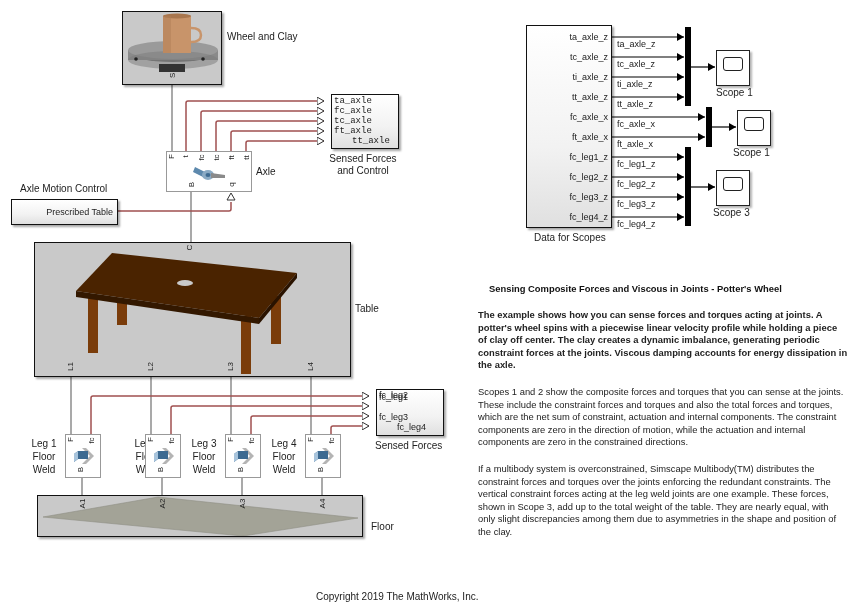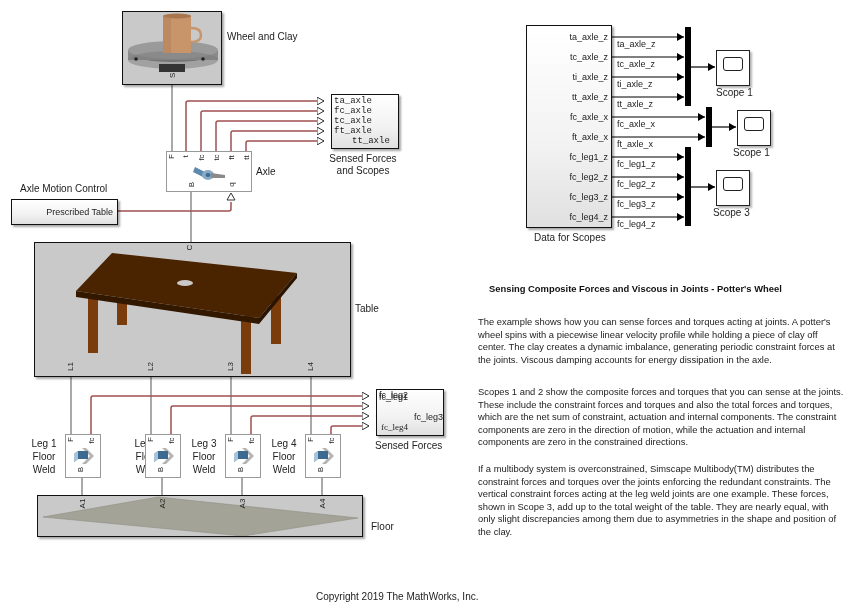--- a/index.html
+++ b/index.html
@@ -115,21 +115,21 @@
 <div class="lbl" style="left:256px; top:166px;">Axle</div>
 
 <div class="block sub-block" style="left:331px; top:94px; width:66px; height:53px;font-family:Liberation Mono, monospace;">
   <div class="inport-lbl" style="left:2px; top:1px;">ta_axle</div>
   <div class="inport-lbl" style="left:2px; top:11px;">fc_axle</div>
   <div class="inport-lbl" style="left:2px; top:21px;">tc_axle</div>
   <div class="inport-lbl" style="left:2px; top:31px;">ft_axle</div>
   <div class="inport-lbl" style="left:2px; top:41px;padding-left:18px;">tt_axle</div>
 </div>
 <div class="lbl lbl-c" style="left:322px; top:153px; width:82px;">Sensed Forces</div>
-<div class="lbl lbl-c" style="left:322px; top:165px; width:82px;">and Scopes</div>
+<div class="lbl lbl-c" style="left:322px; top:165px; width:82px;">and Control</div>
 
 <div class="lbl" style="left:20px; top:183px;">Axle Motion Control</div>
 <div class="block sub-block" style="left:11px; top:199px; width:105px; height:24px;">
   <div class="inport-lbl" style="right:4px; top:7px; font-size:9px;">Prescribed Table</div>
 </div>
 
 <div class="block grey-block" style="left:34px; top:242px; width:315px; height:133px;">
   <span class="port" style="left:152px; top:0px;">C</span>
   <svg class="abs" style="left:0; top:0;" width="315" height="133">
     <rect x="53" y="55" width="10" height="55" fill="#7a3c0a"></rect>
@@ -208,22 +208,22 @@
     <path d="M14,3 L22,11 L14,19 L10,19 L18,11 L10,3 Z" fill="#b4b4b4"></path>
     <path d="M2,9 L6,6 L16,6 L16,14 L6,14 L2,17 Z" fill="#3d6a91"></path>
     <path d="M2,9 L6,6 L6,14 L2,17 Z" fill="#a8c4dc"></path>
   </svg>
   <span class="port" style="left:12px; top:30px;">B</span>
 </div>
 
 <div class="block sub-block" style="left:376px; top:389px; width:66px; height:45px;">
   <div class="inport-lbl" style="left:2px; top:2px;">fc_leg1</div>
   <div class="inport-lbl" style="left:2px; top:0;">fc_leg2</div>
-  <div class="inport-lbl" style="left:2px; top:22px;margin-left:35px;">fc_leg3</div>
-  <div class="inport-lbl" style="left:4px; top:32px;font-family:Liberation Serif, serif;">fc_leg4</div>
+  <div class="inport-lbl" style="left:2px; top:22px;">fc_leg3</div>
+  <div class="inport-lbl" style="left:20px; top:32px;">fc_leg4</div>
 </div>
 <div class="lbl" style="left:375px; top:440px;">Sensed Forces</div>
 
 <div class="block grey-block" style="left:37px; top:495px; width:324px; height:40px;">
   <svg class="abs" style="left:0; top:0;" width="324" height="40">
     <path d="M5,21 L120,1 L320,22 L205,40 Z" fill="#a3a397" stroke="#8f8f84" stroke-width="0.6"></path>
   </svg>
   <span class="port" style="left:40px; top:3px;">A1</span>
   <span class="port" style="left:120px; top:3px;">A2</span>
   <span class="port" style="left:200px; top:3px;">A3</span>
@@ -269,17 +269,17 @@
   <div class="screen"></div>
 </div>
 <div class="lbl" style="left:733px; top:147px;">Scope 1</div>
 
 <div class="scope" style="left:716px; top:170px;">
   <div class="screen"></div>
 </div>
 <div class="lbl" style="left:713px; top:207px;">Scope 3</div>
 
 <div class="title">Sensing Composite Forces and Viscous in Joints - Potter's Wheel</div>
-<div class="desc" style="top:316px;">The example shows how you can sense forces and torques acting at joints. A potter's wheel spins with a piecewise linear velocity profile while holding a piece of clay off center. The clay creates a dynamic imbalance, generating periodic constraint forces at the joints. Viscous damping accounts for energy dissipation in the axle.</div>
+<div class="desc" style="top:309px;font-weight:bold;">The example shows how you can sense forces and torques acting at joints. A potter's wheel spins with a piecewise linear velocity profile while holding a piece of clay off center. The clay creates a dynamic imbalance, generating periodic constraint forces at the joints. Viscous damping accounts for energy dissipation in the axle.</div>
 <div class="desc" style="top:386px;">Scopes 1 and 2 show the composite forces and torques that you can sense at the joints. These include the constraint forces and torques and also the total forces and torques, which are the net sum of constraint, actuation and internal components. The constraint components are zero in the direction of motion, while the actuation and internal components are zero in the constrained directions.</div>
 <div class="desc" style="top:463px;">If a multibody system is overconstrained, Simscape Multibody(TM) distributes the constraint forces and torques over the joints enforcing the redundant constraints. The vertical constraint forces acting at the leg weld joints are one example. These forces, shown in Scope 3, add up to the total weight of the table. They are nearly equal, with only slight discrepancies among them due to asymmetries in the shape and position of the clay.</div>
 
 <div class="lbl" style="left:316px; top:591px;">Copyright 2019 The MathWorks, Inc.</div>
 
 </body></html>

